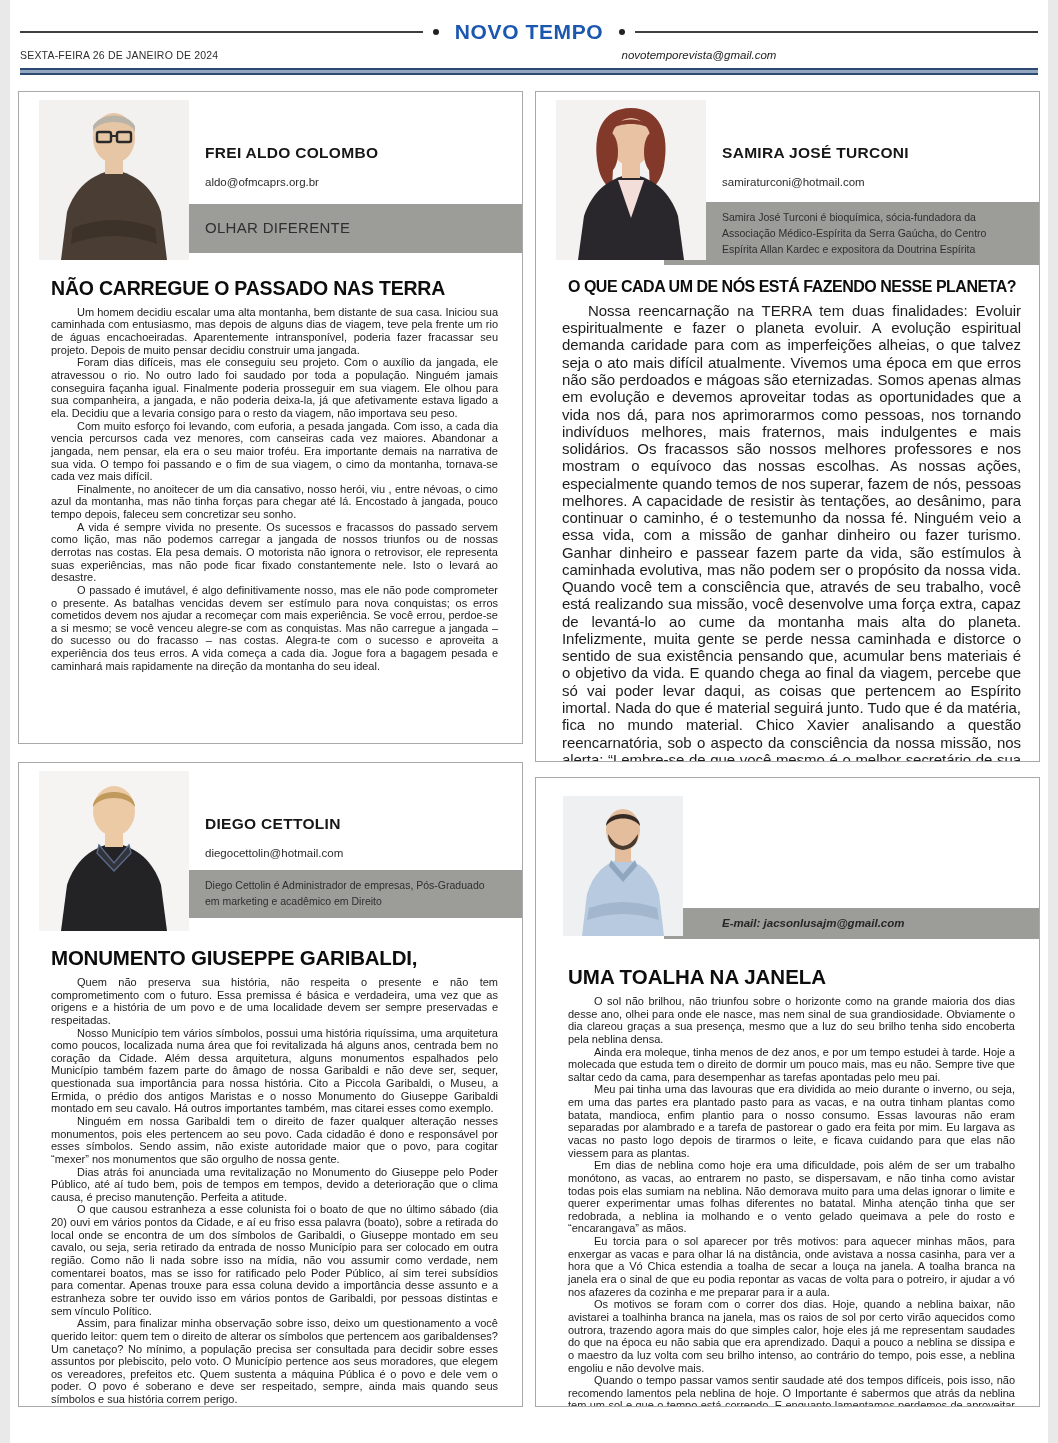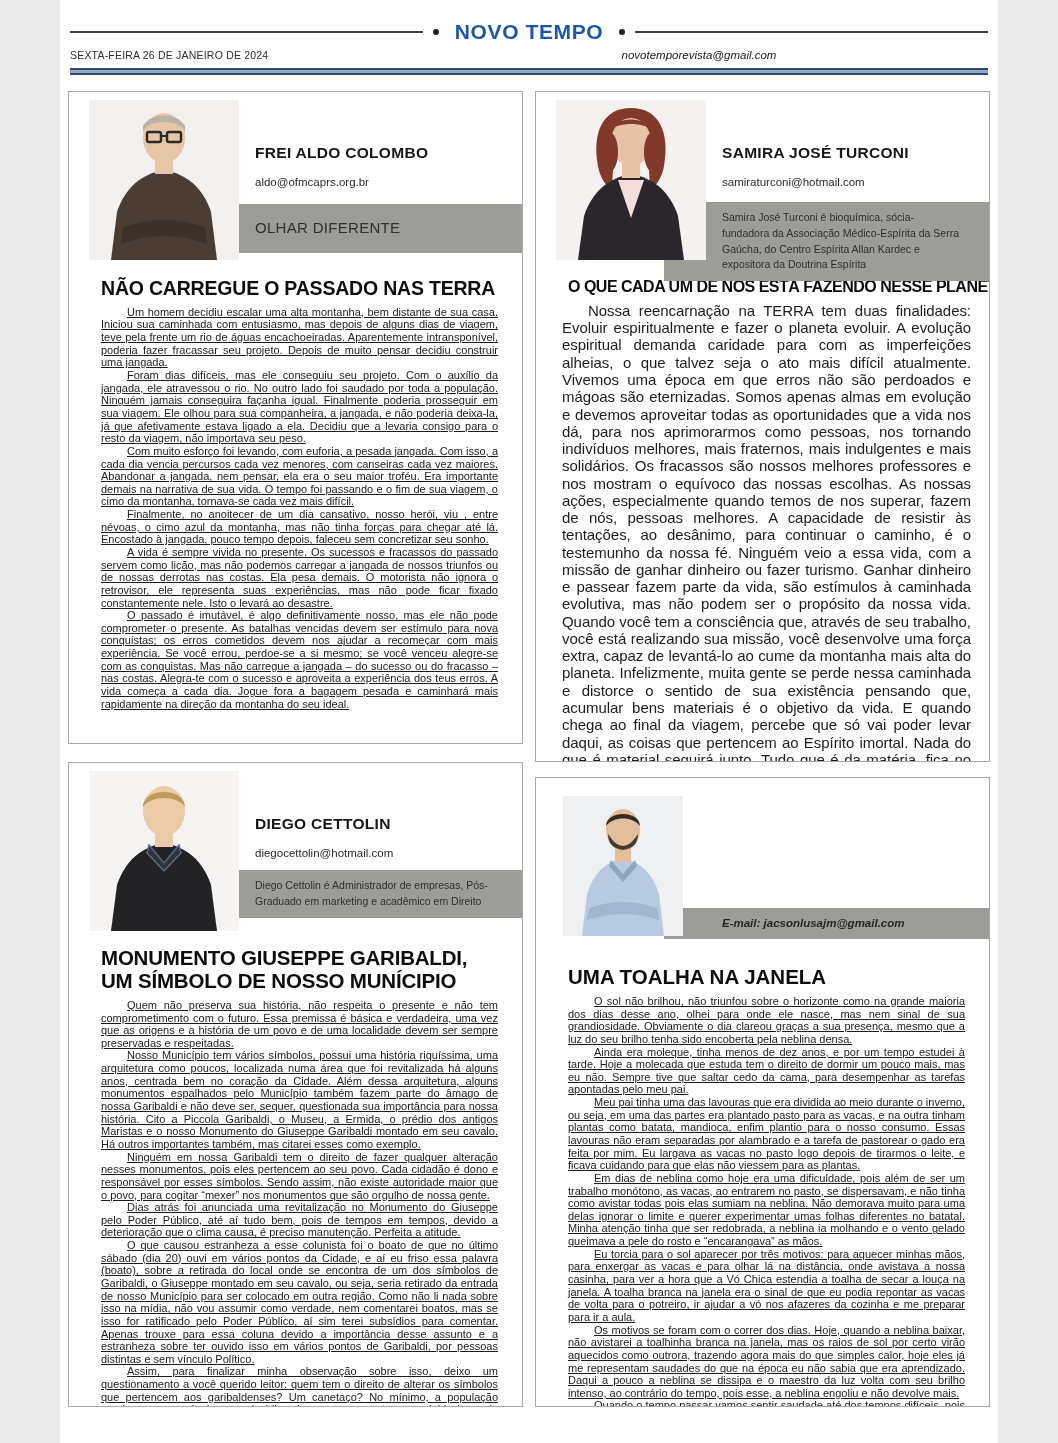--- a/index.html
+++ b/index.html
@@ -1,17 +1,17 @@
 <!DOCTYPE html>
 <html style="--masthead-blue: #1b57ae; --band-gray: #9c9c99; --border-gray: #a9a9a9; --rule-navy: #2c4a72; --rule-steel: #93a7c0;"><head>
 <meta charset="utf-8">
 <style>
   * { margin:0; padding:0; box-sizing:border-box; }
   html,body { background:#e9e9e9; }
-  .page { width:938px; height:1443px; margin:0 auto; background:#fff;
+  .page { width:1038px; height:1443px; margin:0 auto; background:#fff;
           font-family:"Liberation Sans", sans-serif; color:#1a1a1a;
           position:relative; overflow:hidden; }
 
   
   .header { padding:20px 10px 0; }
   .masthead-row { display:flex; align-items:center; }
   .masthead-rule { flex:1; border-top:2px solid #3f3f3f; height:0; }
   .masthead-dot { width:6px; height:6px; border-radius:50%; background:#222; margin:0 10px; flex:0 0 auto; }
   .masthead { font-size:21px; font-weight:bold; letter-spacing:.6px; color:var(--masthead-blue,#1b57ae); padding:0 6px; }
   .subrow { display:flex; align-items:baseline; margin-top:5px; }
@@ -50,21 +50,21 @@
   #card-jacson .author-info { padding-top:48px; }
 
   
   .headline { margin:14px 24px 6px 32px; font-weight:bold; color:#0d0d0d; line-height:1.12; }
   #box-aldo   .headline { font-size:19.5px; letter-spacing:-.2px; }
   #box-samira .headline { font-size:16px; letter-spacing:-.5px; white-space:nowrap; margin-right:10px; }
   #box-diego  .headline { font-size:20.5px; letter-spacing:-.2px; margin-top:12px; }
   #box-jacson .headline { font-size:20.5px; margin-top:16px; }
   .hl-line { display:block; }
   .body-text { margin:6px 24px 0 32px; text-align:justify; color:#1c1c1c; }
-  .body-reg   { font-size:11px;  line-height:1.15;text-decoration:underline; }
+  .body-reg   { font-size:11px;  line-height:1.15; }
   .body-dense { font-size:15px; line-height:1.152; letter-spacing:-.05px; margin:6px 18px 0 26px; }
   .para { text-indent:26px; }
 </style>
 </head>
 <body>
 
 <div class="page">
 
   <header class="header">
     <div class="masthead-row">
@@ -134,21 +134,20 @@
               <path d="M54 36 C54 16 96 16 96 36 C88 24 62 24 54 36 Z" fill="var(--hair)"></path>
             </svg>
           </div>
           <div class="author-info">
             <div class="author-name">DIEGO CETTOLIN</div>
             <div class="author-email">diegocettolin@hotmail.com</div>
           </div>
         </div>
         <h2 class="headline">
           <span class="hl-line">MONUMENTO GIUSEPPE GARIBALDI,</span>
-          <span class="hl-line">UM SÍMBOLO DE NOSSO MUNÍCIPIO</span>
         </h2>
         <div class="body-text body-reg">
             <p class="para">Quem não preserva sua história, não respeita o presente e não tem comprometimento com o futuro. Essa premissa é básica e verdadeira, uma vez que as origens e a história de um povo e de uma localidade devem ser sempre preservadas e respeitadas.</p>
             <p class="para">Nosso Município tem vários símbolos, possui uma história riquíssima, uma arquitetura como poucos, localizada numa área que foi revitalizada há alguns anos, centrada bem no coração da Cidade. Além dessa arquitetura, alguns monumentos espalhados pelo Município também fazem parte do âmago de nossa Garibaldi e não deve ser, sequer, questionada sua importância para nossa história. Cito a Piccola Garibaldi, o Museu, a Ermida, o prédio dos antigos Maristas e o nosso Monumento do Giuseppe Garibaldi montado em seu cavalo. Há outros importantes também, mas citarei esses como exemplo.</p>
             <p class="para">Ninguém em nossa Garibaldi tem o direito de fazer qualquer alteração nesses monumentos, pois eles pertencem ao seu povo. Cada cidadão é dono e responsável por esses símbolos. Sendo assim, não existe autoridade maior que o povo, para cogitar “mexer” nos monumentos que são orgulho de nossa gente.</p>
             <p class="para">Dias atrás foi anunciada uma revitalização no Monumento do Giuseppe pelo Poder Público, até aí tudo bem, pois de tempos em tempos, devido a deterioração que o clima causa, é preciso manutenção. Perfeita a atitude.</p>
             <p class="para">O que causou estranheza a esse colunista foi o boato de que no último sábado (dia 20) ouvi em vários pontos da Cidade, e aí eu friso essa palavra (boato), sobre a retirada do local onde se encontra de um dos símbolos de Garibaldi, o Giuseppe montado em seu cavalo, ou seja, seria retirado da entrada de nosso Município para ser colocado em outra região. Como não li nada sobre isso na mídia, não vou assumir como verdade, nem comentarei boatos, mas se isso for ratificado pelo Poder Público, aí sim terei subsídios para comentar. Apenas trouxe para essa coluna devido a importância desse assunto e a estranheza sobre ter ouvido isso em vários pontos de Garibaldi, por pessoas distintas e sem vínculo Político.</p>
             <p class="para">Assim, para finalizar minha observação sobre isso, deixo um questionamento a você querido leitor: quem tem o direito de alterar os símbolos que pertencem aos garibaldenses? Um canetaço? No mínimo, a população precisa ser consultada para decidir sobre esses assuntos por plebiscito, pelo voto. O Município pertence aos seus moradores, que elegem os vereadores, prefeitos etc. Quem sustenta a máquina Pública é o povo e dele vem o poder. O povo é soberano e deve ser respeitado, sempre, ainda mais quando seus símbolos e sua história correm perigo.</p>
           </div>
       </section>

